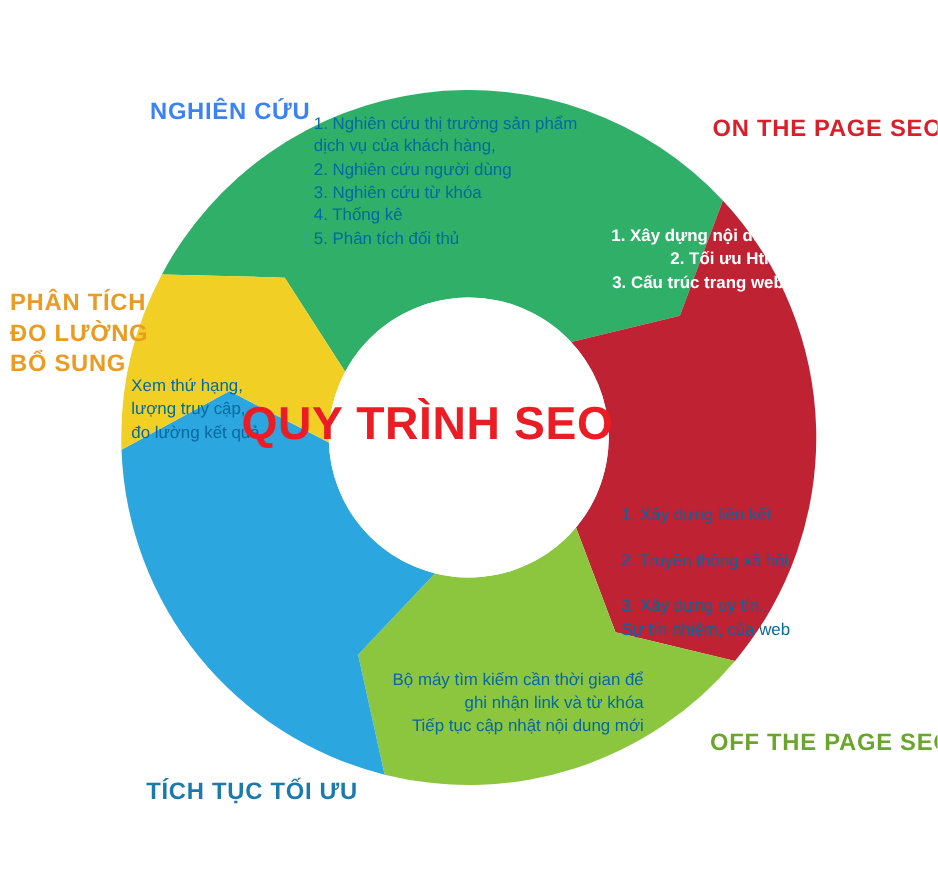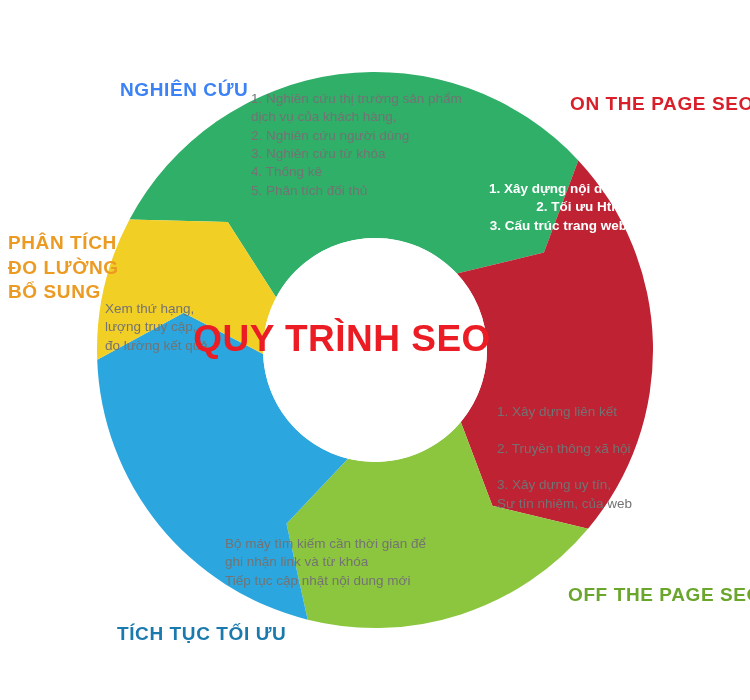--- a/index.html
+++ b/index.html
@@ -23,21 +23,21 @@
     position: absolute;
     left: 0;
     top: 0;
     width: 750px;
     height: 700px;
   }
   .seg-text {
     position: absolute;
     font-size: 13.5px;
     line-height: 1.36;
-    color: #737373;
+    color: #0369a1;
     white-space: pre;
     font-family: "Liberation Sans", "DejaVu Sans", sans-serif;
   }
   .seg-text.white {
     color: #ffffff;
   }
   .outer-label {
     position: absolute;
     font-size: 19px;
     font-weight: bold;
@@ -55,21 +55,21 @@
     font-size: 37px;
     font-weight: bold;
     letter-spacing: 0.5px;
     color: #EC1C24;
     font-family: "Liberation Sans", "DejaVu Sans", sans-serif;
   }
   
   #text-research   { left: 251px; top: 90px;  text-align: left; }
   #text-onpage     { left: 489px; top: 180px; text-align: right; font-weight: bold; }
   #text-offpage    { left: 497px; top: 403px; text-align: left; }
-  #text-continue   { left: 225px; top: 535px; text-align: left; width: 290px; }
+  #text-continue   { left: 225px; top: 535px; text-align: right; width: 290px; }
   #text-analysis   { left: 105px; top: 300px; width: 160px; }
 
   #label-research  { left: 120px; top: 42px;  color: #3b82f6; margin-top: 36px; }
   #label-onpage    { left: 570px; top: 92px;  color: #D81F2A; }
   #label-offpage   { left: 568px; top: 583px; color: #69A62B; }
   #label-continue  { left: 117px; top: 622px; color: #1A79AD; }
   #label-analysis  { left: 8px;   top: 208px; color: #EB9A22; margin-top: 23px; }
 </style>
 </head>
 <body>

